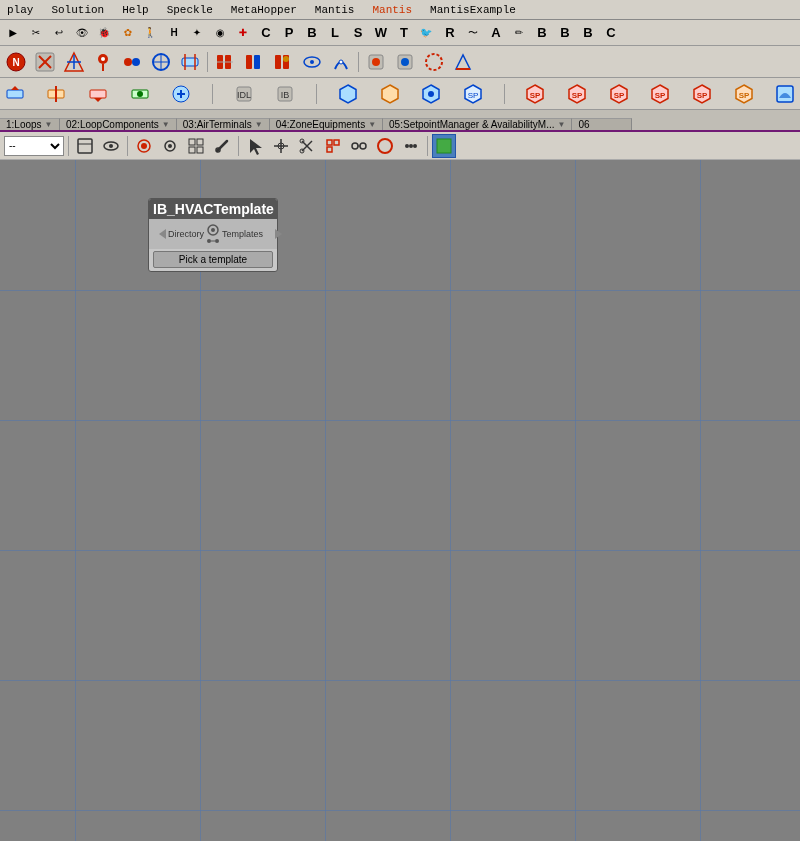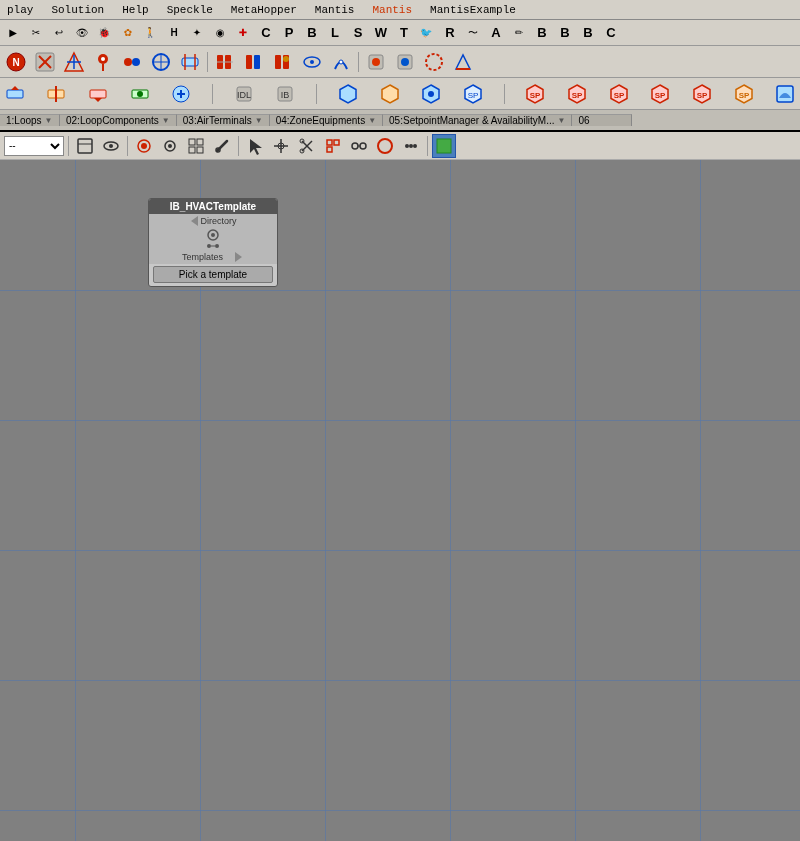--- a/index.html
+++ b/index.html
@@ -84,23 +84,23 @@
       height: 32px;
       align-items: center;
       padding: 1px 2px;
       gap: 16px;
     }
 
     
     #tab-bar {
       display: flex;
       background: #c0bdb5;
-      border-bottom: 2px solid #000000;
+      border-bottom: 2px solid #701a75;
       height: 22px;
-      align-items: center;
+      align-items: flex-end;
       overflow: hidden;
     }
     .tab {
       display: flex;
       align-items: center;
       padding: 0 6px;
       background: #b0ada5;
       border-right: 1px solid #888;
       border-top: 1px solid #999;
       font-size: 10px;
@@ -184,31 +184,30 @@
       background: #c8c8c8;
       border: 1px solid #555;
       border-radius: 3px;
       font-size: 10px;
     }
     #hvac-node-title {
       background: #555;
       color: white;
       text-align: center;
       padding: 2px 4px;
-      font-size: 10px;
+      font-size: 14px;
       font-weight: bold;
       border-radius: 2px 2px 0 0;
     }
     #hvac-node-ports {
       display: flex;
       align-items: center;
       justify-content: space-between;
-      padding: 2px 0;
+      padding: 2px 8px;
       background: #b8b8b8;
-      flex-direction: column;
     }
     .port-left {
       display: flex;
       align-items: center;
       gap: 2px;
       padding-left: 2px;
     }
     .port-right {
       display: flex;
       align-items: center;

